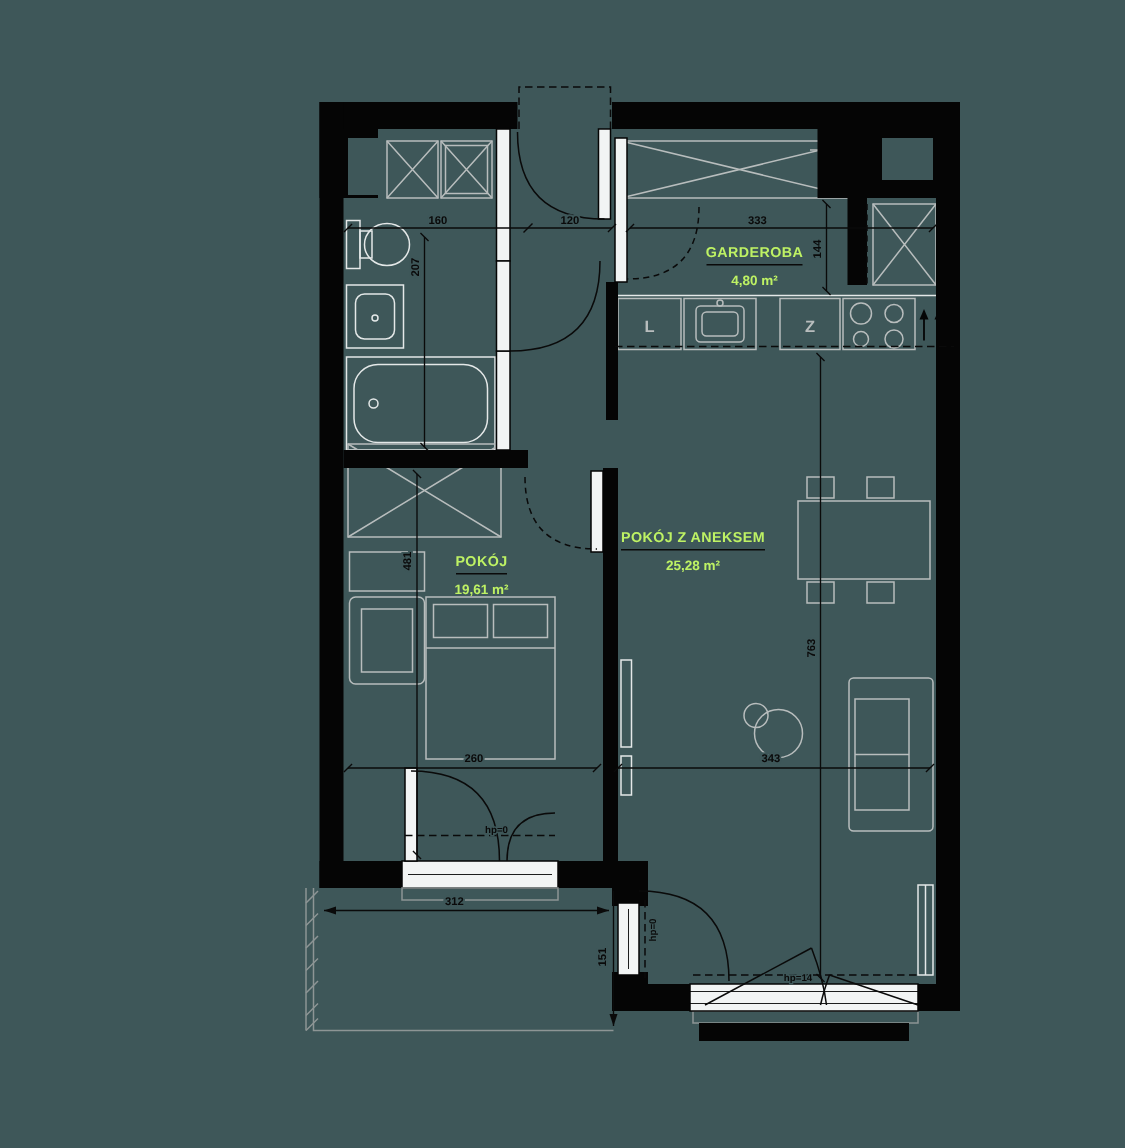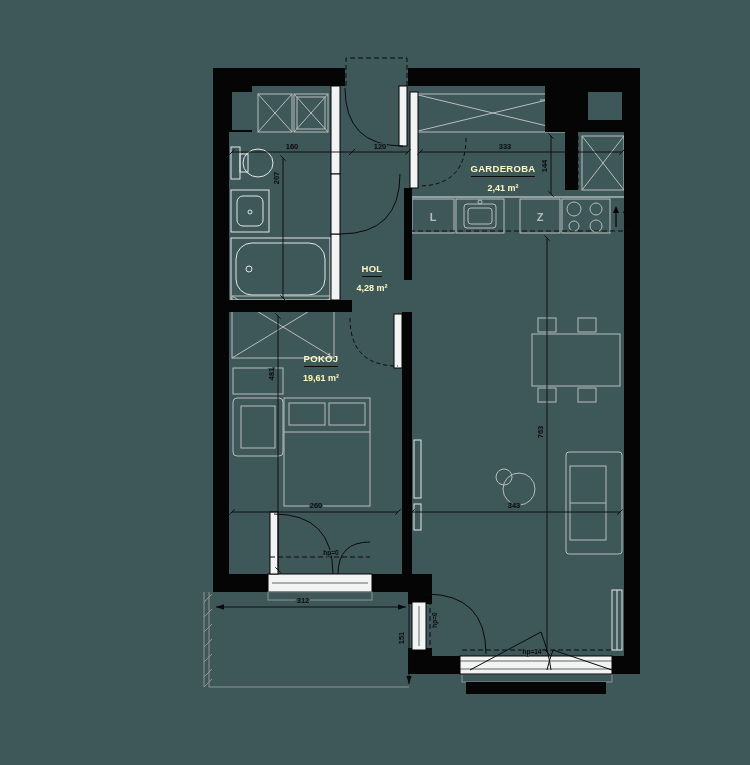--- a/index.html
+++ b/index.html
@@ -16,21 +16,21 @@
   .thin{fill:none;stroke:#8d9595;stroke-width:1;}
   .arc{fill:none;stroke:#0a0a0a;stroke-width:1;}
   .darc{fill:none;stroke:#0a0a0a;stroke-width:1;stroke-dasharray:4 3;}
   .dash{fill:none;stroke:#0a0a0a;stroke-width:1;stroke-dasharray:5 3;}
   .dimline{fill:none;stroke:#0a0a0a;stroke-width:.9;}
   text.dim{font:bold 7.5px "Liberation Sans",sans-serif;fill:#0a0a0a;text-anchor:middle;
            paint-order:stroke;stroke:#3e5759;stroke-width:2.5px;}
   text.hp{font:bold 6.5px "Liberation Sans",sans-serif;fill:#0a0a0a;text-anchor:middle;
           paint-order:stroke;stroke:#3e5759;stroke-width:2px;}
   text.klabel{font:bold 11px "Liberation Sans",sans-serif;fill:#b8bdbd;text-anchor:middle;}
-  .roomlabel{position:absolute;text-align:center;color:#fef9c3;line-height:1.15;}
+  .roomlabel{position:absolute;text-align:center;color:#bef264;line-height:1.15;}
   .roomlabel .rname{display:inline-block;font-size:9.5px;font-weight:bold;letter-spacing:.3px;
                     border-bottom:1.2px solid #0a0a0a;padding-bottom:1px;white-space:nowrap;}
   .roomlabel .rarea{font-size:9px;font-weight:bold;white-space:nowrap;margin-top:1px;}
 </style>
 </head>
 <body>
 
 <div class="stage">
 <svg width="750" height="765" viewBox="0 0 750 765">
   <defs>
@@ -264,23 +264,23 @@
     <text class="hp" x="437" y="620" transform="rotate(-90 437 620)">hp=0</text>
     <text class="hp" x="532" y="654">hp=14</text>
   </g>
 
   <text class="klabel" x="433" y="221">L</text>
   <text class="klabel" x="540" y="221">Z</text>
 </svg>
 
 <div class="roomlabel" style="left:443px;top:158px;width:120px;">
   <span class="rname">GARDEROBA</span><br>
-  <span class="rarea">2,41 m²</span>
-</div>
-<div class="roomlabel" style="left:322px;top:258px;width:100px;">
-  <span class="rname">HOL</span><br>
-  <span class="rarea">4,28 m²</span>
-</div>
-<div class="roomlabel" style="left:271px;top:348px;width:100px;">
+  <span class="rarea">4,80 m²</span>
+</div>
+<div class="roomlabel" style="left:271px;top:364px;width:100px;">
   <span class="rname">POKÓJ</span><br>
   <span class="rarea">19,61 m²</span>
 </div>
+<div class="roomlabel" style="left:392px;top:348px;width:140px;">
+  <span class="rname">POKÓJ Z ANEKSEM</span><br>
+  <span class="rarea">25,28 m²</span>
+</div>
 </div>
 
 </body></html>

